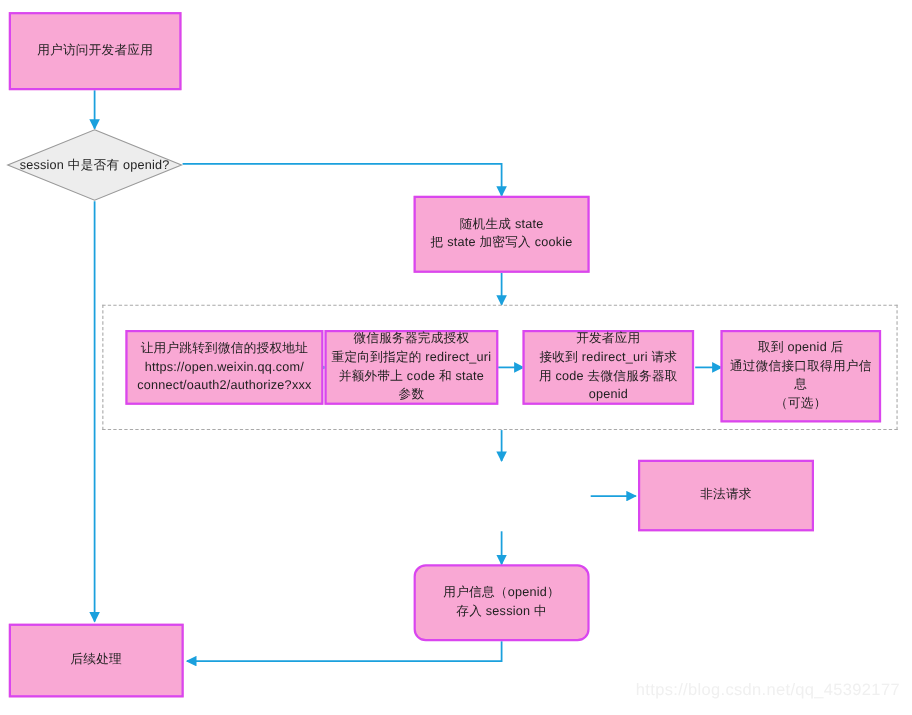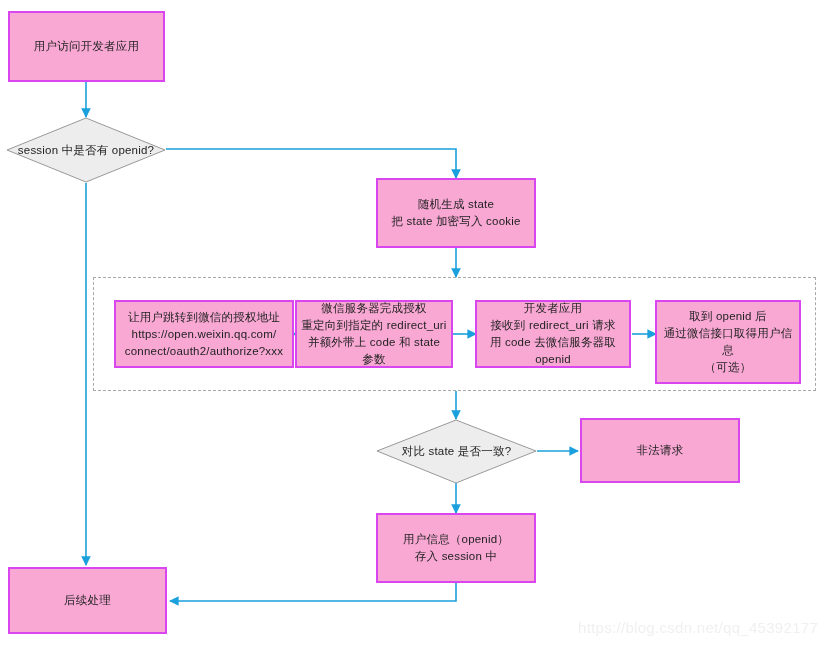--- a/index.html
+++ b/index.html
@@ -167,34 +167,28 @@
   </div>
 
   <div class="node box" style="left:655px; top:300px; width:146px; height:84px;">
     <div class="lines">
       <div>取到 openid 后</div>
       <div>通过微信接口取得用户信息</div>
       <div>（可选）</div>
     </div>
   </div>
 
-  <div class="diamond-wrap" style="left:376px; top:419px; width:161px; height:65px;">
-    <svg width="161" height="65" viewBox="0 0 161 65" xmlns="http://www.w3.org/2000/svg">
-      <polygon points="80,1 160,32 80,64 1,32" fill="#ededed" stroke="#999999" stroke-width="1"></polygon>
-    </svg>
-    <div class="diamond-label">对比 state 是否一致?</div>
-  </div>
 
   <div class="node box" style="left:580px; top:418px; width:160px; height:65px;">
     <div class="lines">
       <div>非法请求</div>
     </div>
   </div>
 
-  <div class="node box" style="left:376px; top:513px; width:160px; height:70px;">
+  <div class="node box" style="left:376px; top:513px; width:160px; height:70px;border-radius:11px;">
     <div class="lines">
       <div>用户信息（openid）</div>
       <div>存入 session 中</div>
     </div>
   </div>
 
   <div class="node box" style="left:8px; top:567px; width:159px; height:67px;">
     <div class="lines">
       <div>后续处理</div>
     </div>

